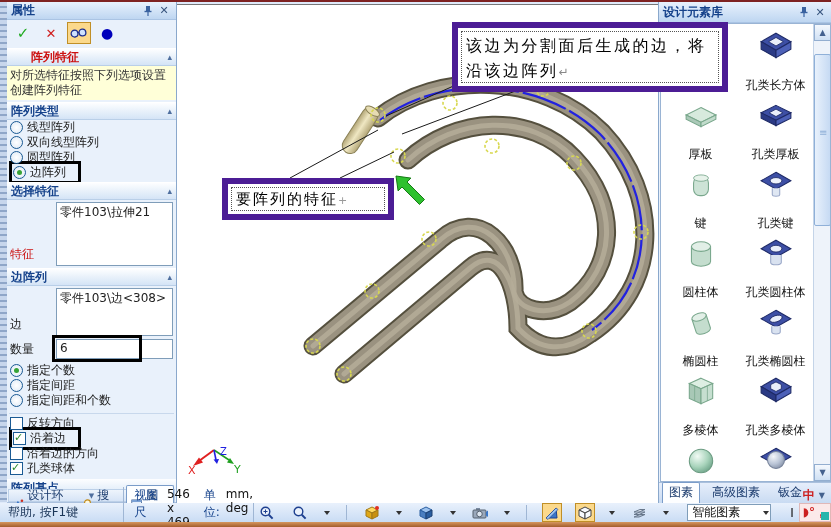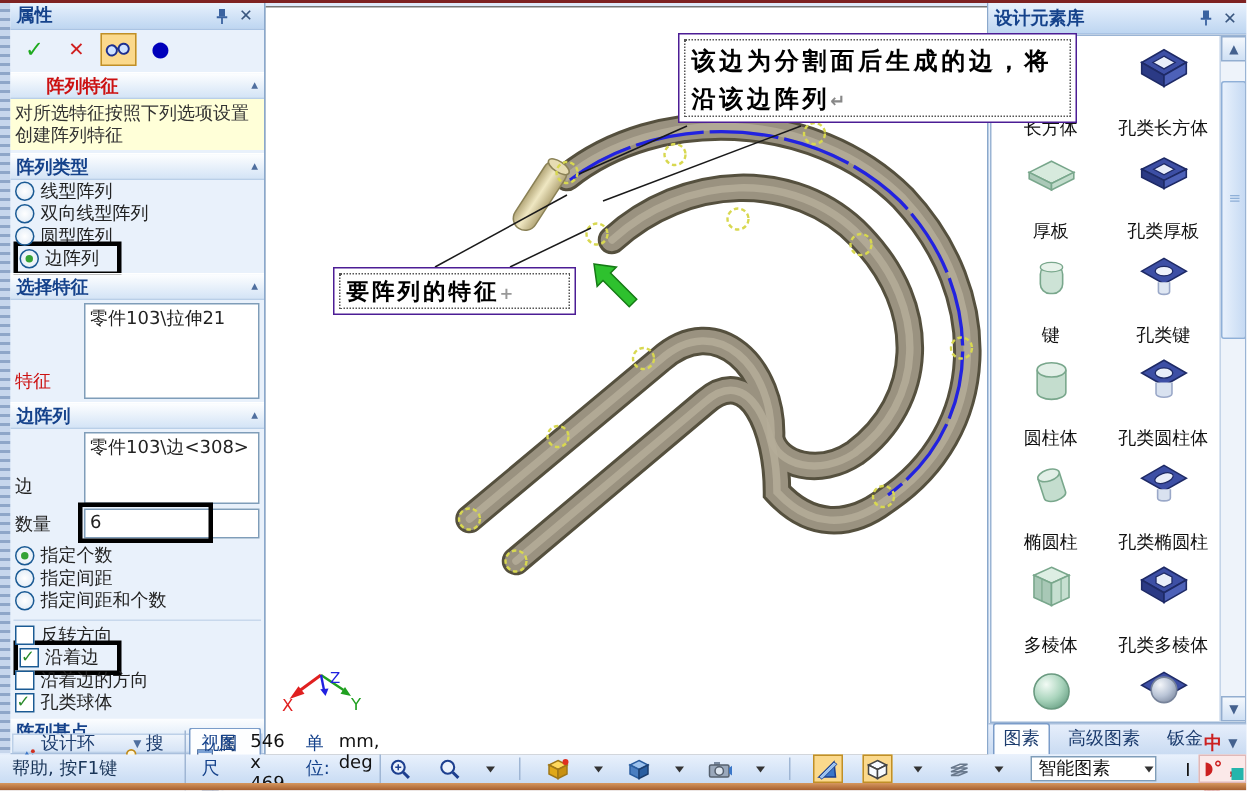--- a/index.html
+++ b/index.html
@@ -52,21 +52,21 @@
   .scroll-strip{height:11px;background:linear-gradient(#eef4fc,#d6e4f6);border:1px solid #bcd0e8;margin:0 1px;
        display:flex;align-items:center;justify-content:center;color:#4f6f9f;font-size:7px;flex:none;}
   .left-tabs{margin-top:auto;height:20px;background:linear-gradient(#e6eefb,#c9dbf2);border-top:1px solid #aac0dd;
        display:flex;align-items:flex-end;padding:0 2px;gap:1px;flex:none;}
   .ltab{display:flex;align-items:center;gap:3px;padding:1px 5px 2px 4px;color:#1c3c6e;}
   .ltab.active{background:#fdfeff;border:1px solid #7a9cc9;border-bottom:none;border-radius:2px 2px 0 0;}
   
   #viewport{position:absolute;left:176px;top:4px;width:481px;height:498px;background:#fff;
        border:1px solid #777;z-index:1;}
   #scene{position:absolute;left:0;top:0;width:831px;height:527px;z-index:40;pointer-events:none;}
-  .anno{position:absolute;background:#fff;border:1px solid #4c1d95;z-index:45;color:#000;font-weight:bold;}
+  .anno{position:absolute;background:#fff;border:6px solid #4c1d95;z-index:45;color:#000;}
   .anno::before{content:"";position:absolute;inset:3px;border:1px dotted #555;pointer-events:none;}
   #anno1{left:452px;top:22px;width:248px;height:48px;padding:5px 8px;font-size:16px;letter-spacing:2.5px;line-height:25px;}
   #anno2{left:222px;top:178px;width:144px;height:22px;padding:4px 8px;font-size:15px;letter-spacing:2px;line-height:22px;}
   .ret-mark{color:#888;font-size:12px;letter-spacing:0;}
   .anchor-mark{color:#999;font-size:11px;letter-spacing:0;}
   
   #rightPanel{position:absolute;left:658px;top:2px;width:173px;height:501px;background:#e9f1fb;z-index:10;
        border-left:1px solid #8aa8cc;display:flex;flex-direction:column;}
   #libWrap{flex:1;background:#fff;border:1px solid #9ab4d4;margin:0 1px;position:relative;overflow:hidden;}
   #libGrid{position:absolute;left:2px;top:2px;right:17px;display:grid;grid-template-columns:1fr 1fr;}

